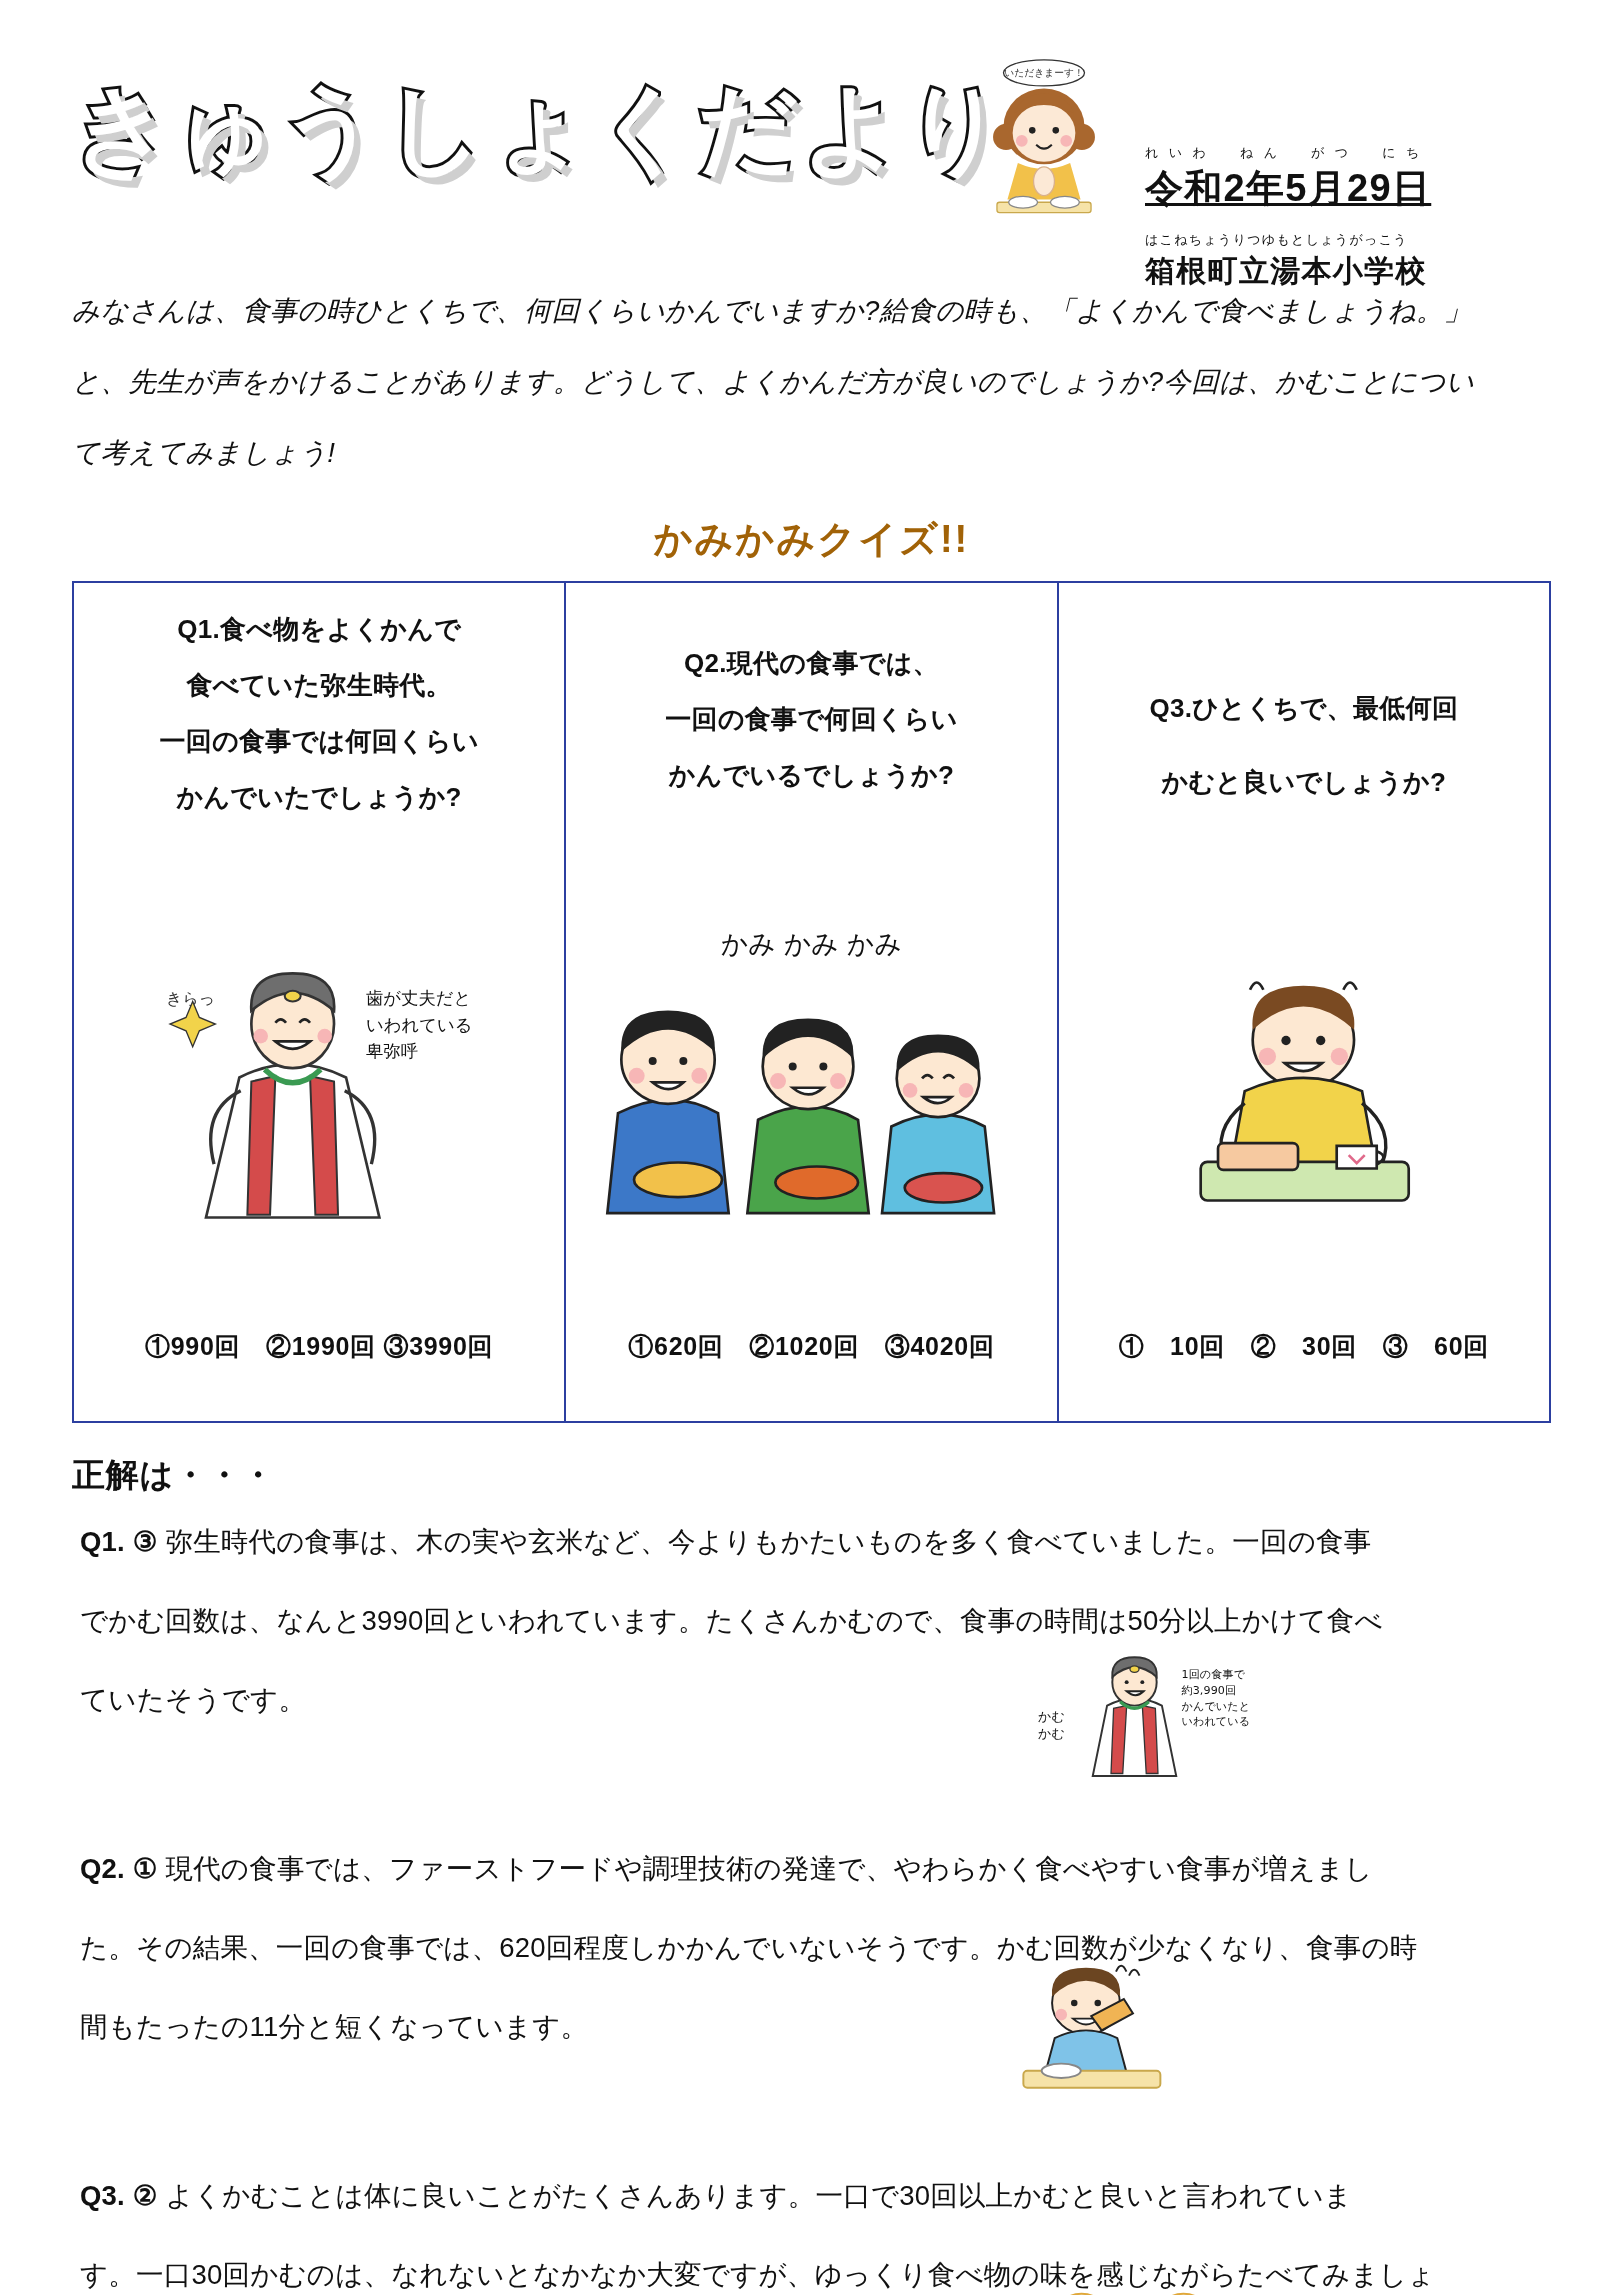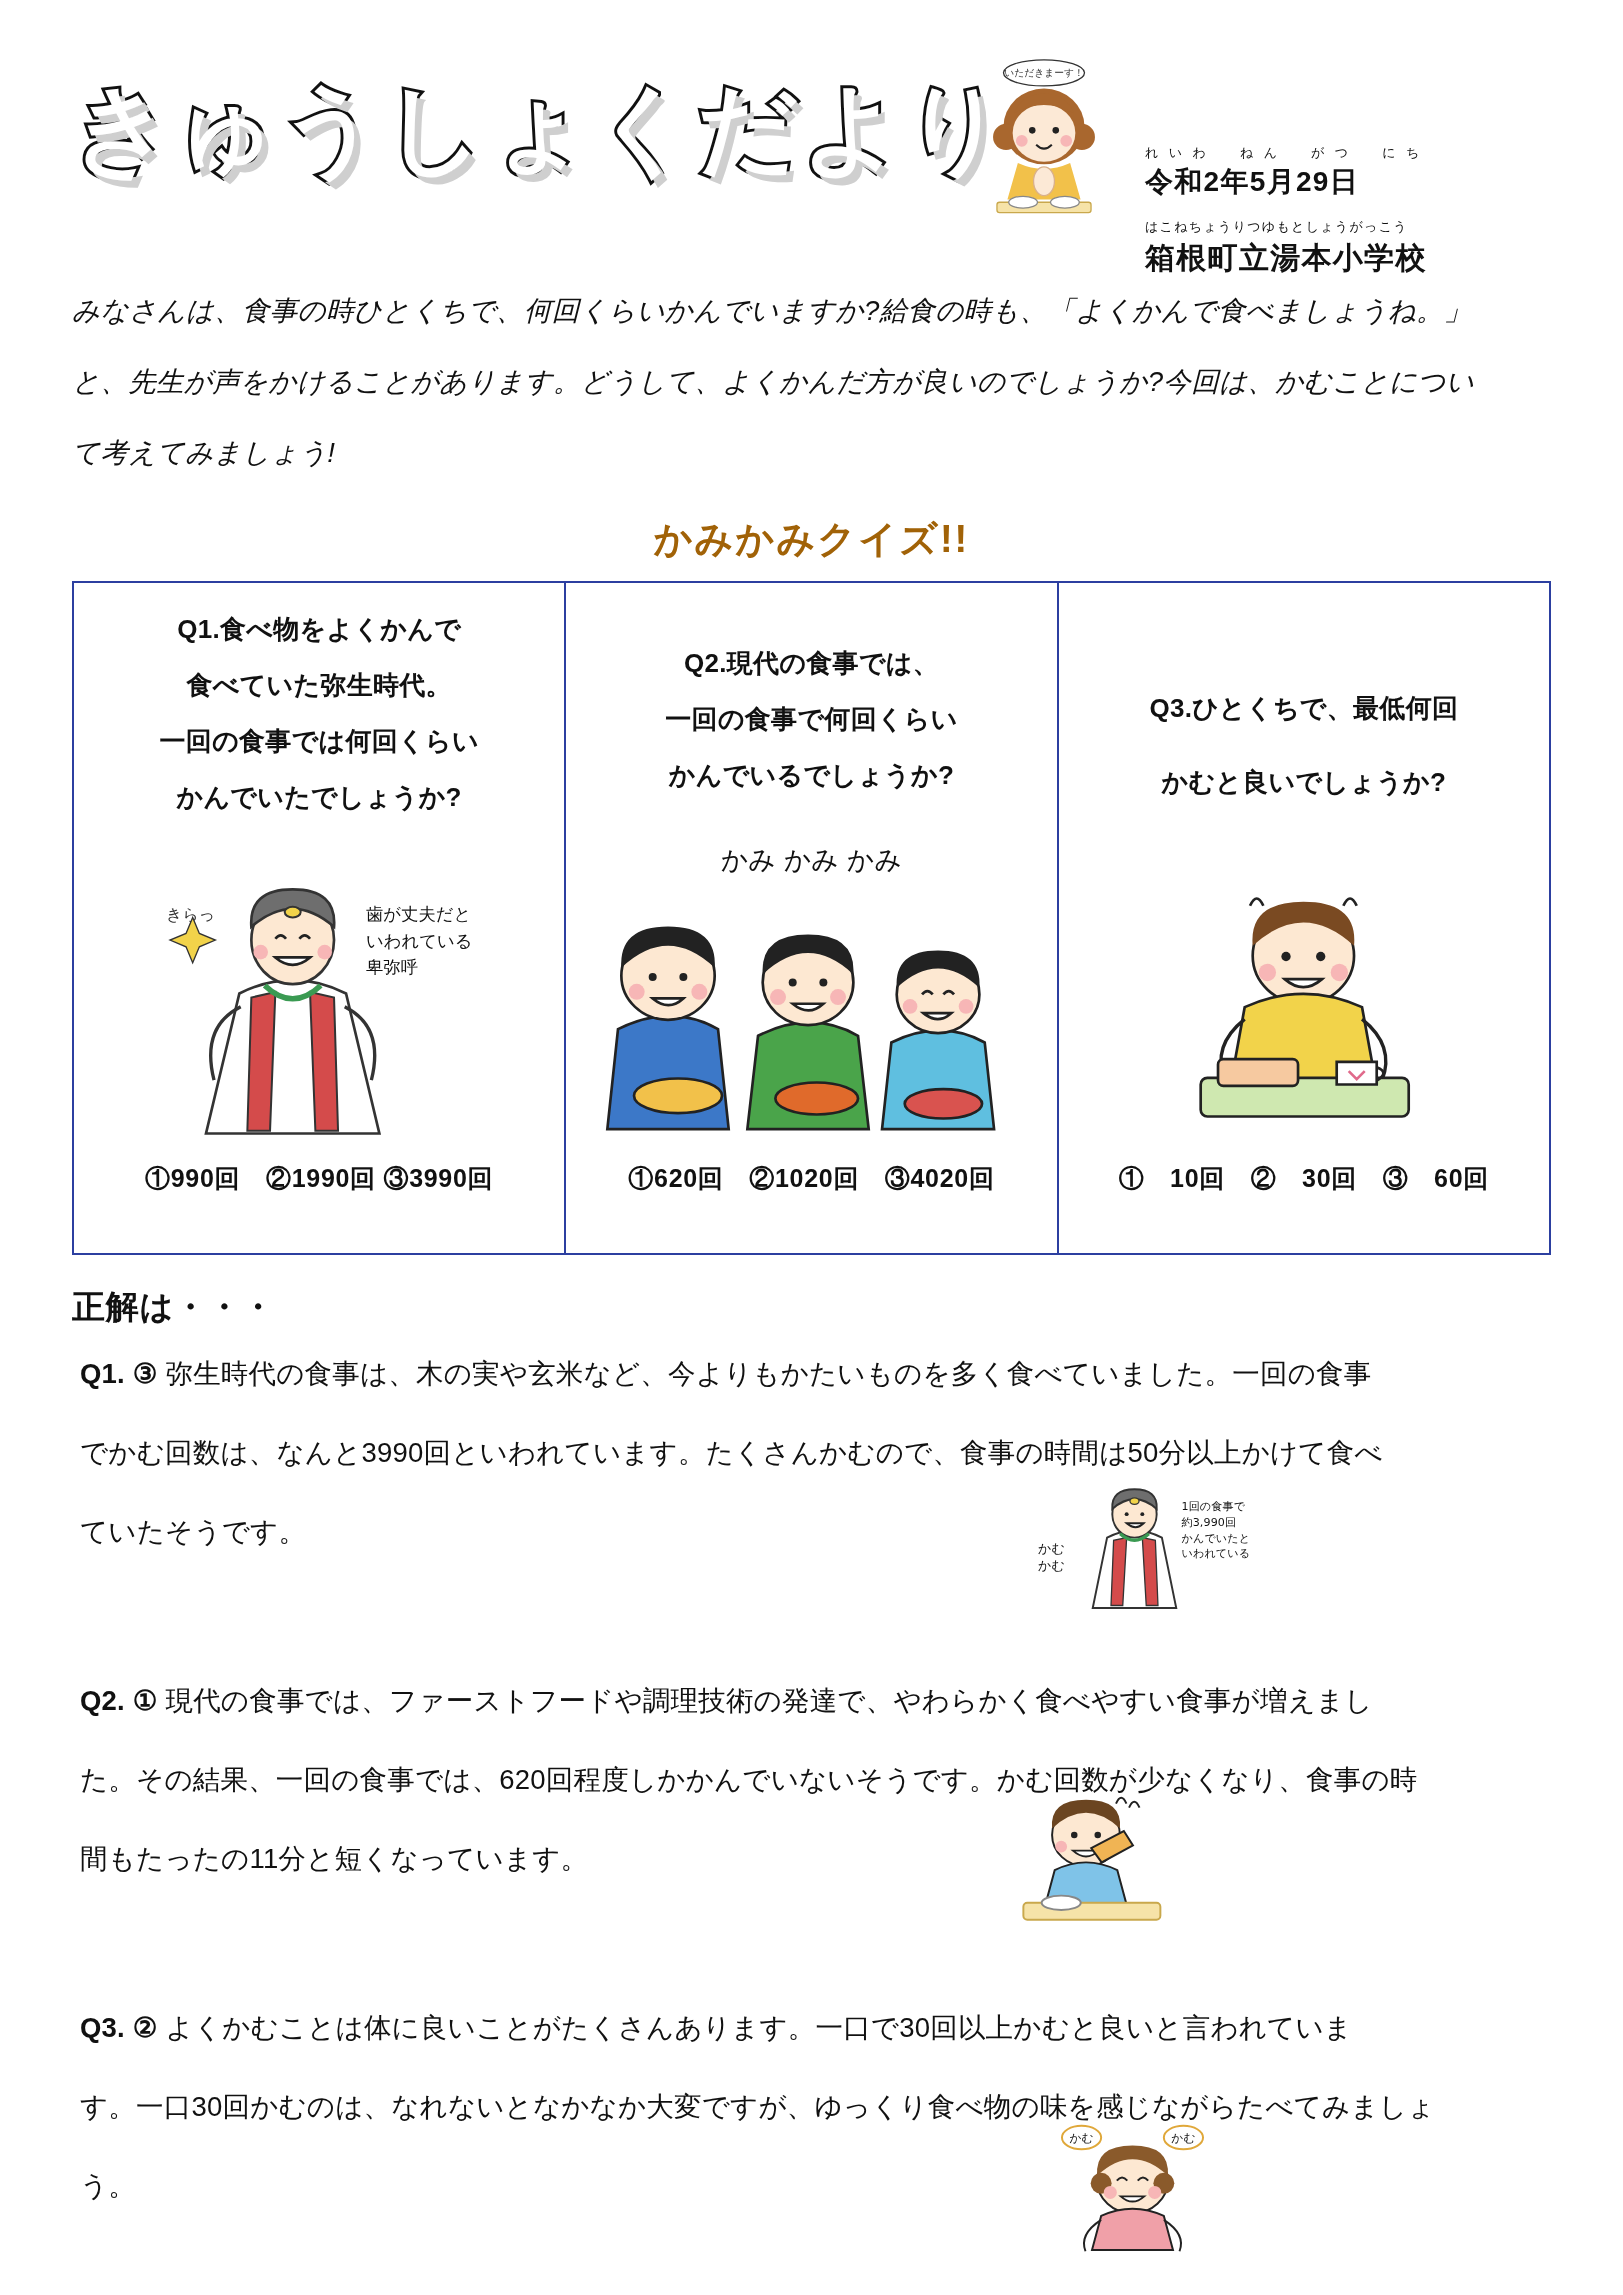--- a/index.html
+++ b/index.html
@@ -52,24 +52,25 @@
     height: 190px;
     position: relative;
     margin-top: 6.5px;
   }
   .header-right {
     width: 393px;
     padding-top: 98px;
     padding-right: 13px;
   }
   .date-line {
-    font-size: 28px;
+    font-size: 38px;
     font-weight: bold;
     letter-spacing: 1.3px;
     white-space: nowrap;
+    text-decoration: underline;
   }
   .school-line {
     font-size: 30px;
     font-weight: bold;
     letter-spacing: 1.3px;
     margin-top: 22px;
     white-space: nowrap;
   }
   .ruby-row {
     font-size: 13px;
@@ -94,21 +95,21 @@
     font-weight: bold;
     margin: 26px 0 15.7px 0;
     letter-spacing: 2px;
     color: #a16207;
   }
 
   
   .quiz-row {
     display: flex;
     border: 2px solid #2c3fa0;
-    height: 674px;
+    height: 842px;
     box-sizing: border-box;
   }
   .quiz-cell {
     flex: 1;
     border-right: 2px solid #2c3fa0;
     box-sizing: border-box;
     padding: 18.3px 11.8px 11.8px 11.8px;
     display: flex;
     flex-direction: column;
     position: relative;

